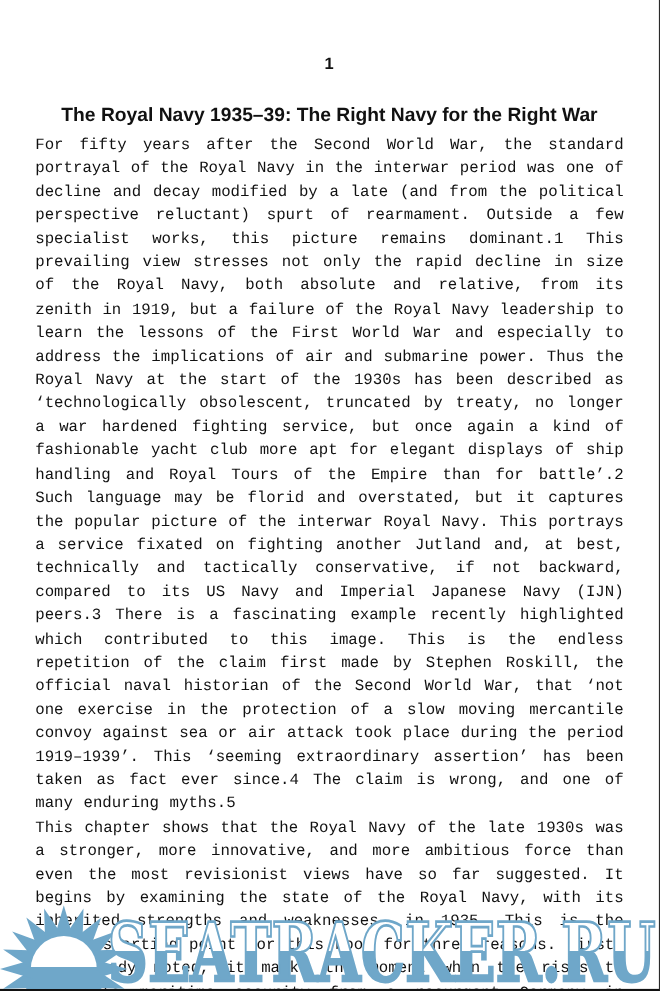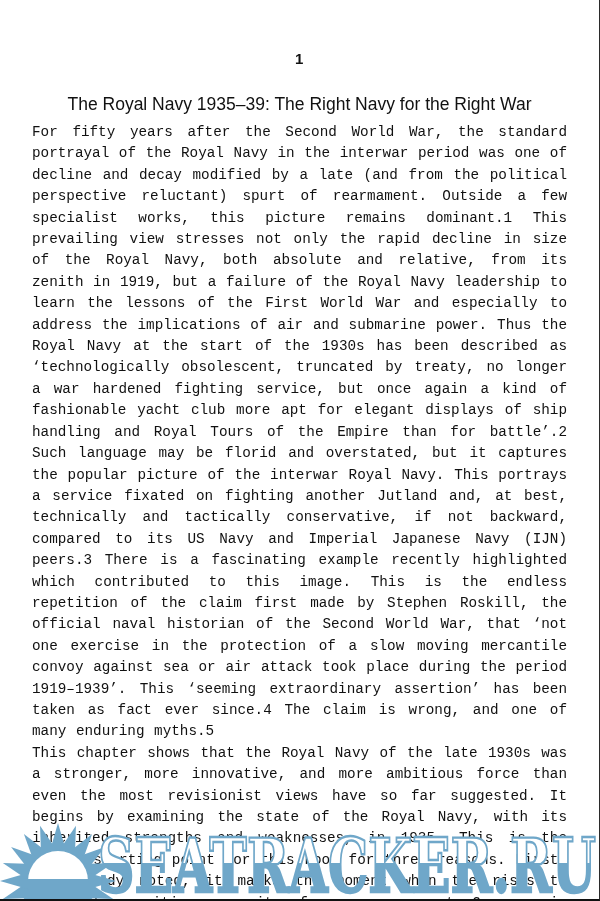--- a/index.html
+++ b/index.html
@@ -19,21 +19,21 @@
     padding-top: 50px;
     text-align: center;
     font-size: 15px;
     font-weight: bold;
     letter-spacing: 0.5px;
   }
   .chapter-title {
     margin: 27px 30px 7px 30px;
     text-align: center;
     font-size: 17.5px;
-    font-weight: normal;
+    font-weight: bold;
     line-height: 1.2;
   }
   .body-text {
     margin: 0 32px;
     font-size: 14.3px;
     line-height: 21.4px;
     text-align: justify;
     word-spacing: 1px;
   }
   .body-text p { margin: 0; padding: 0; font-family: Liberation Mono, monospace; }

